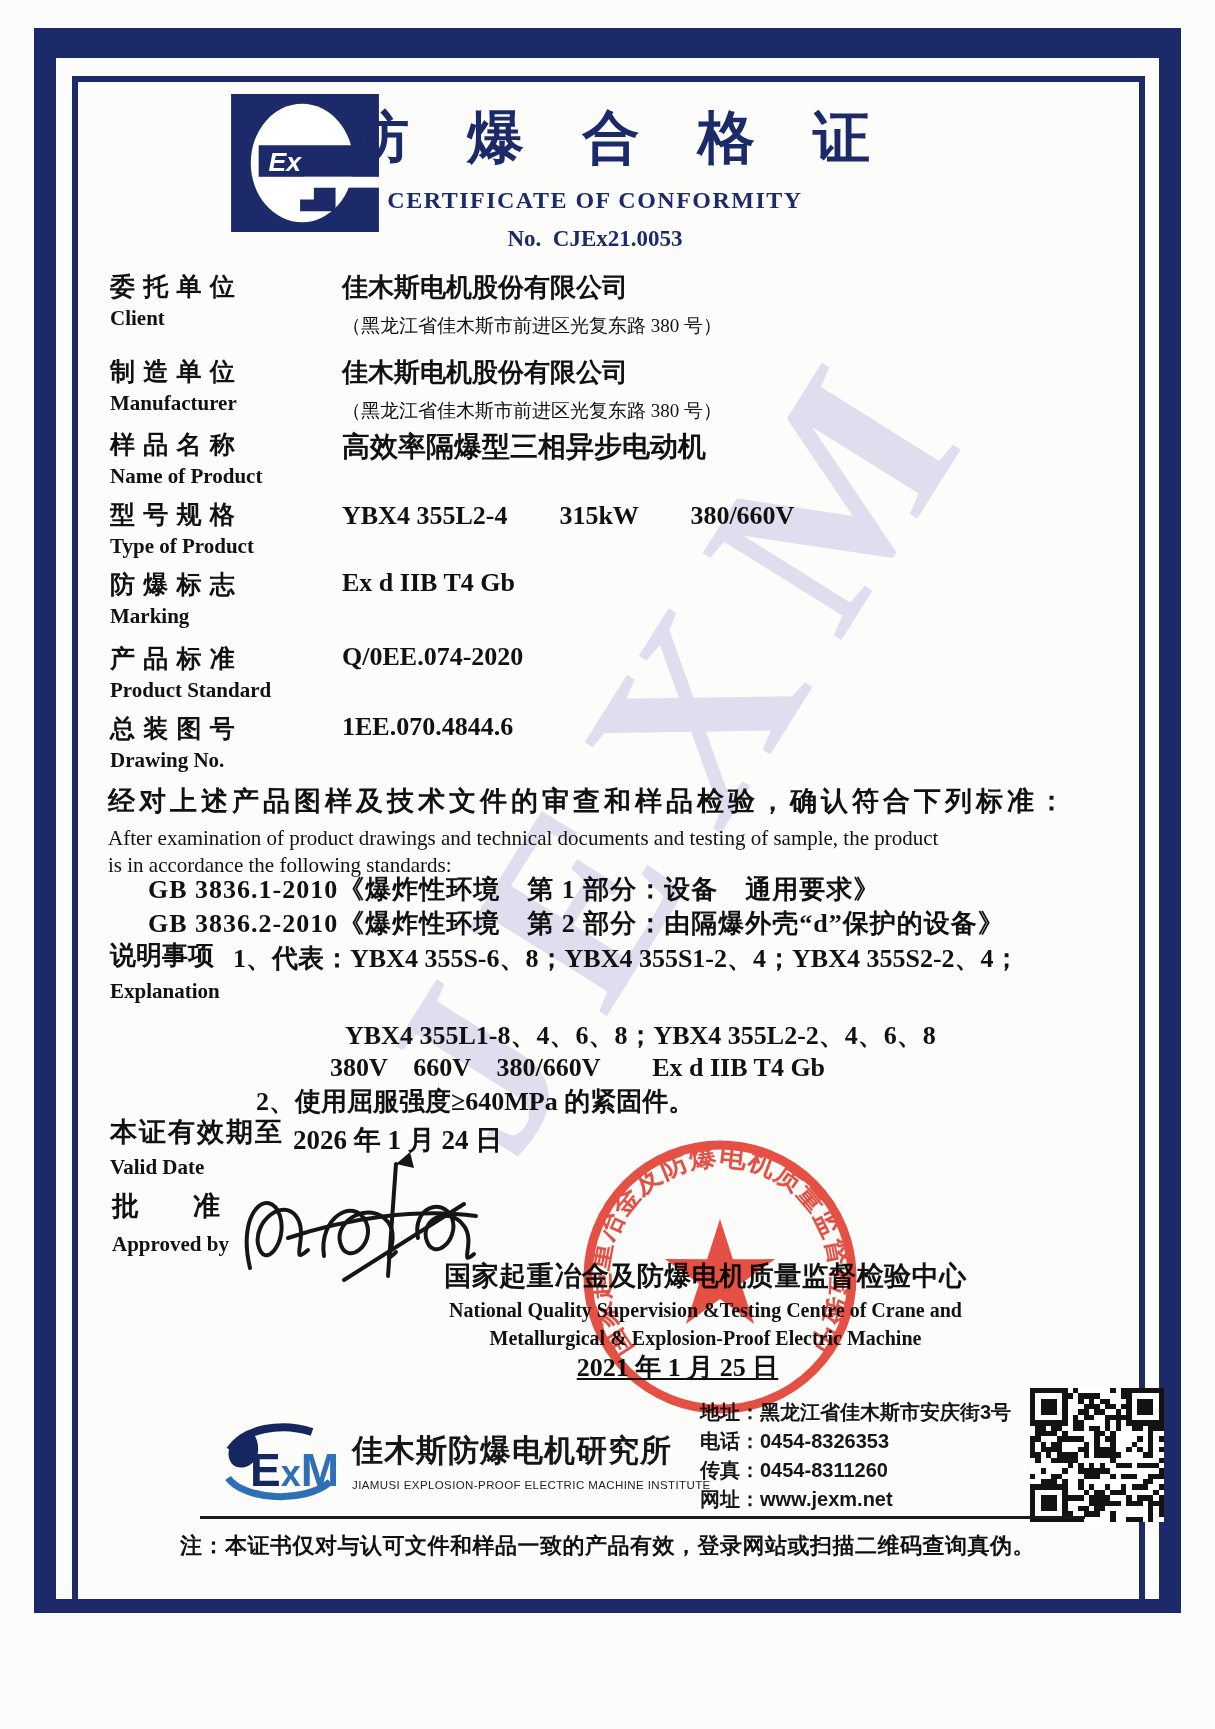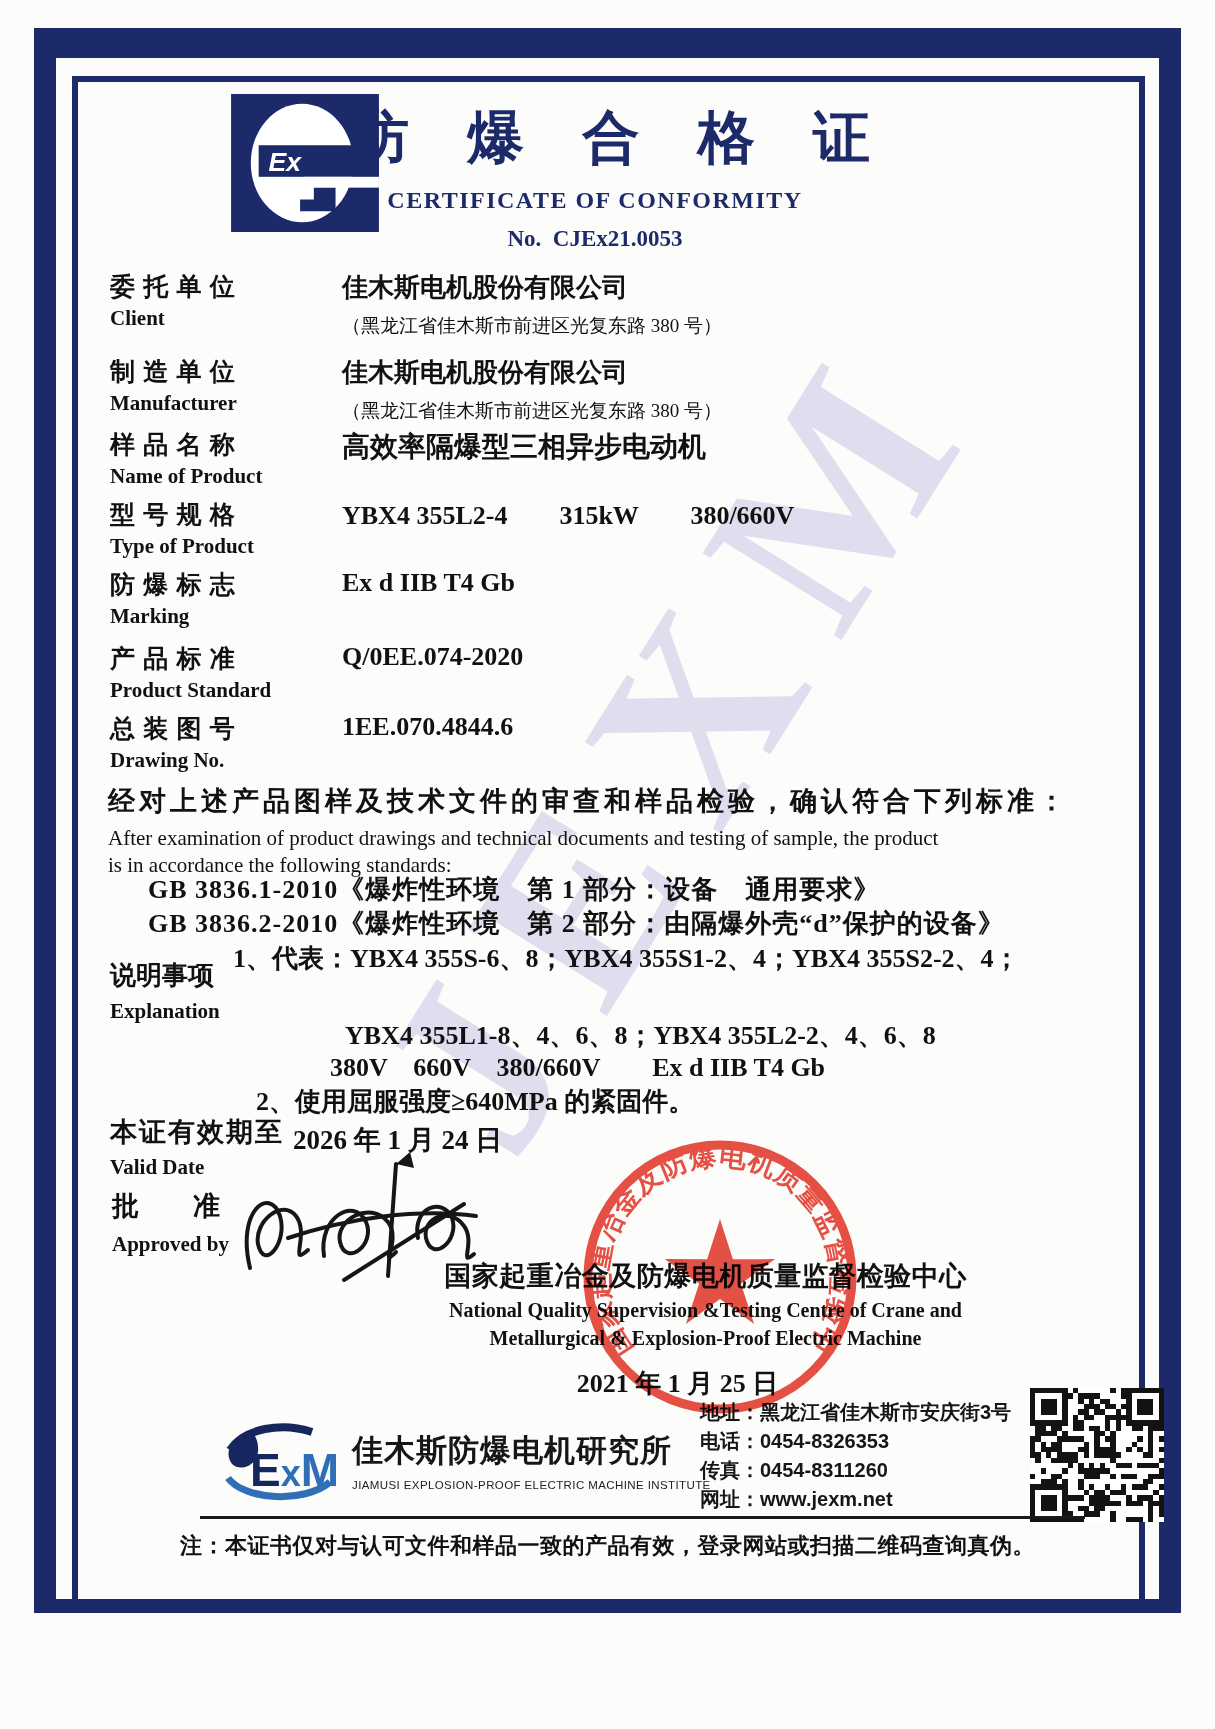--- a/index.html
+++ b/index.html
@@ -28,38 +28,38 @@
   .lcn{font-size:25px;font-weight:bold;letter-spacing:1px;white-space:pre;}
   .len{font-size:21px;font-weight:600;margin-top:3px;}
   .fval .v{font-size:26px;font-weight:bold;white-space:pre-wrap;}
   .fval .n{font-size:19px;margin-top:8px;white-space:pre-wrap;}
   
   .statement{position:absolute;left:108px;top:783px;width:1010px;}
   .st-cn{font-size:27px;font-weight:bold;letter-spacing:4px;}
   .st-en{font-size:21px;margin-top:7px;}
   .std-line{position:absolute;left:148px;font-size:26px;font-weight:bold;white-space:pre;letter-spacing:1px;}
   
-  .exp-label{position:absolute;left:110px;top:938px;margin-top:20px;}
+  .exp-label{position:absolute;left:110px;top:938px;}
   .exp-lcn{font-size:26px;font-weight:bold;}
   .exp-len{font-size:21px;font-weight:600;margin-top:6px;}
   .xline{position:absolute;font-size:26px;font-weight:bold;white-space:pre;font-family:Liberation Serif, serif;}
   
   .vlabel{position:absolute;left:110px;top:1114px;}
   .vlcn{font-size:27px;font-weight:bold;letter-spacing:2px;}
   .vlen{font-size:21px;font-weight:600;margin-top:5px;}
   .vvalue{position:absolute;left:293px;top:1122px;font-size:27px;font-weight:bold;white-space:pre;}
   .alabel{position:absolute;left:112px;top:1188px;}
   .alcn{font-size:27px;font-weight:bold;white-space:pre;}
   .alen{font-size:21px;font-weight:600;margin-top:8px;}
   .signature{position:absolute;left:228px;top:1138px;z-index:3;}
   
   .authority{position:absolute;left:418px;top:1258px;width:575px;text-align:center;}
   .auth-cn{font-size:27px;font-weight:bold;letter-spacing:0.5px;}
   .auth-en{font-size:20px;font-weight:bold;margin-top:5px;}
-  .auth-date{font-size:26px;font-weight:bold;margin-top:16px;transform:translateX(-28px);white-space:pre;}
+  .auth-date{font-size:26px;font-weight:bold;transform:translateX(-28px);white-space:pre;text-decoration:underline;}
   .stamp{position:absolute;left:575px;top:1132px;z-index:4;mix-blend-mode:multiply;opacity:.88;}
   
   .f-logo{position:absolute;left:216px;top:1420px;}
   .institute{position:absolute;left:352px;top:1430px;font-family:"Liberation Sans",sans-serif;}
   .inst-cn{font-size:31px;font-weight:bold;letter-spacing:1px;color:#161616;}
   .inst-en{font-size:11.5px;letter-spacing:.4px;margin-top:7px;color:#222;}
   .contact{position:absolute;left:700px;top:1398px;font-family:"Liberation Sans",sans-serif;
            font-size:20px;font-weight:600;line-height:29px;color:#161616;}
   .qr{position:absolute;left:1030px;top:1388px;width:134px;height:134px;background:#fff;
       display:grid;grid-template-columns:repeat(25,1fr);grid-template-rows:repeat(25,1fr);}

